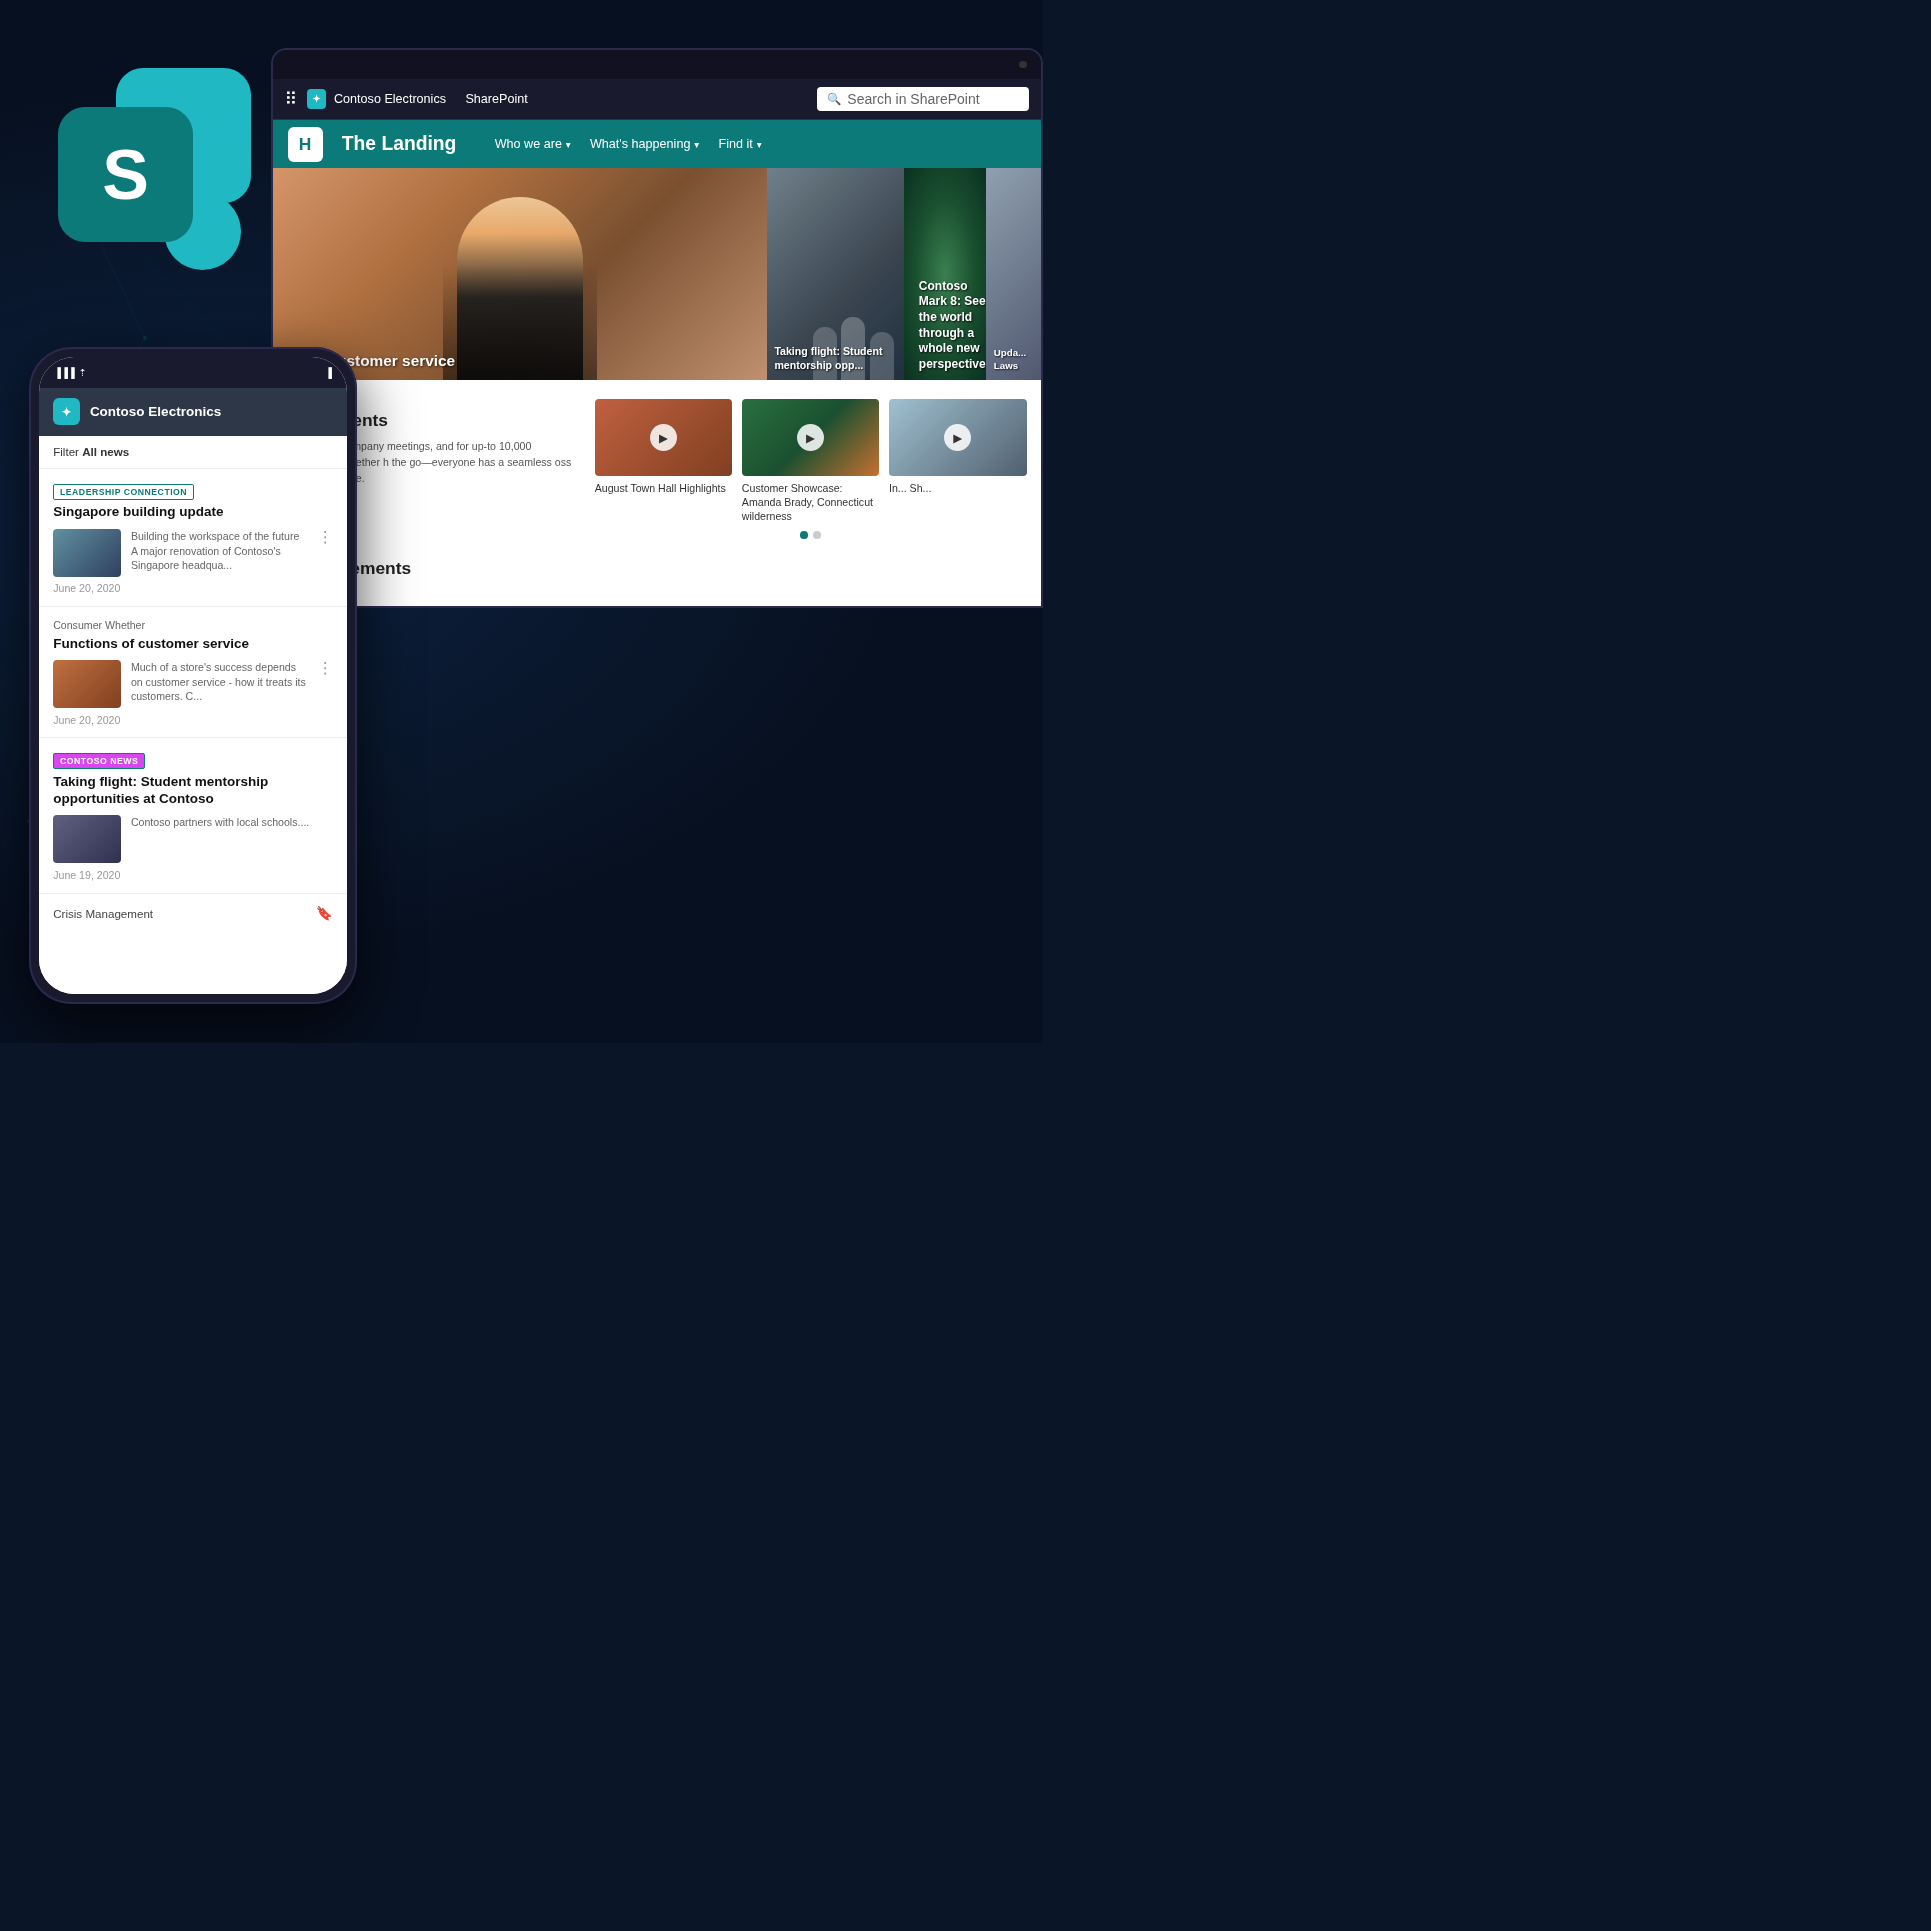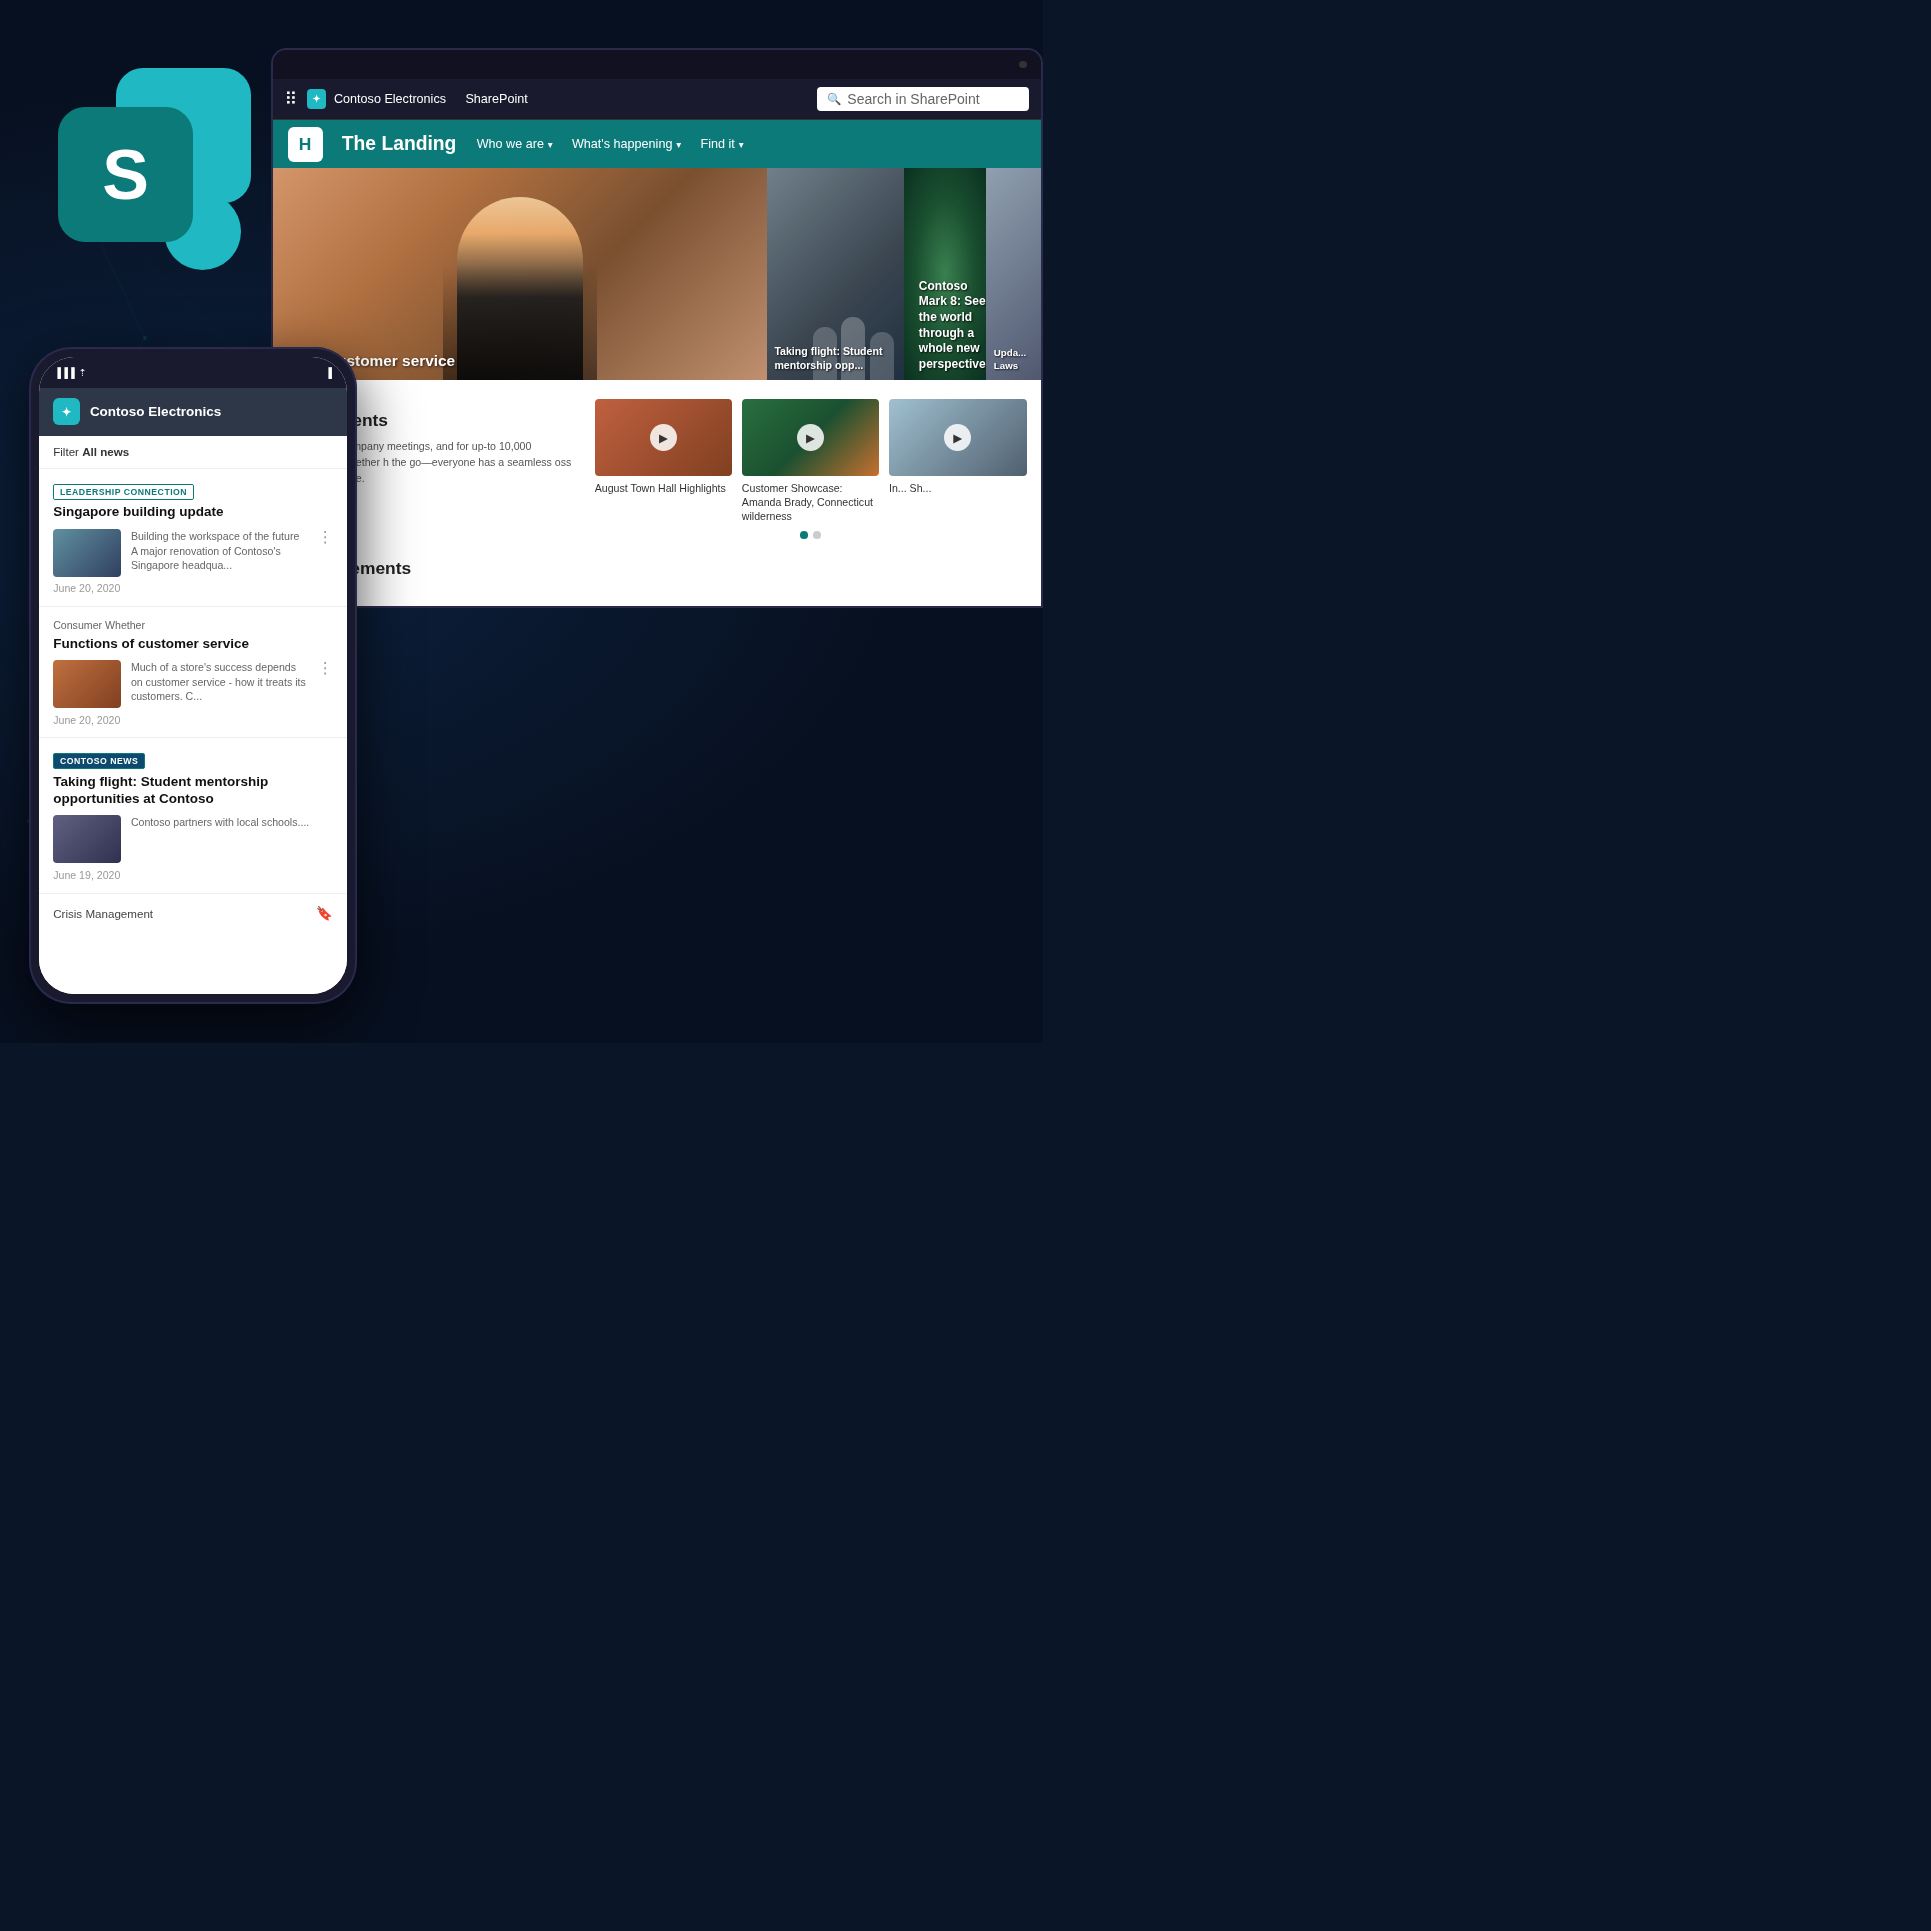--- a/index.html
+++ b/index.html
@@ -171,21 +171,21 @@
       width: 35px; height: 35px;
       background: white;
       border-radius: 5.8px;
       display: flex; align-items: center; justify-content: center;
       font-weight: bold; color: #0b7a78; font-size: 17.4px;
     }
     .sp-nav-title {
       color: white;
       font-size: 19.3px;
       font-weight: 600;
-      margin-right: 1px;
+      margin-right: 19px;
     }
     .sp-nav-item {
       color: white;
       font-size: 12.6px;
       display: flex; align-items: center; gap: 3.9px;
       cursor: pointer;
     }
     .sp-nav-chevron {
       font-size: 9.7px;
     }
@@ -445,21 +445,21 @@
       border: 1px solid #0b7a78;
       border-radius: 1.9px;
       font-size: 8.7px;
       font-weight: 700;
       letter-spacing: 0.5px;
       color: #0b7a78;
       margin-bottom: 3.9px;
       text-transform: uppercase;
     }
     .phone-news-category-green {
-      background: #0c4a6e;
+      background: #d946ef;
       color: white;
       border-color: #0b7a78;
     }
     .phone-news-title {
       font-size: 13.5px;
       font-weight: 700;
       color: #111;
       margin-bottom: 7.7px;
       line-height: 1.3;
     }

